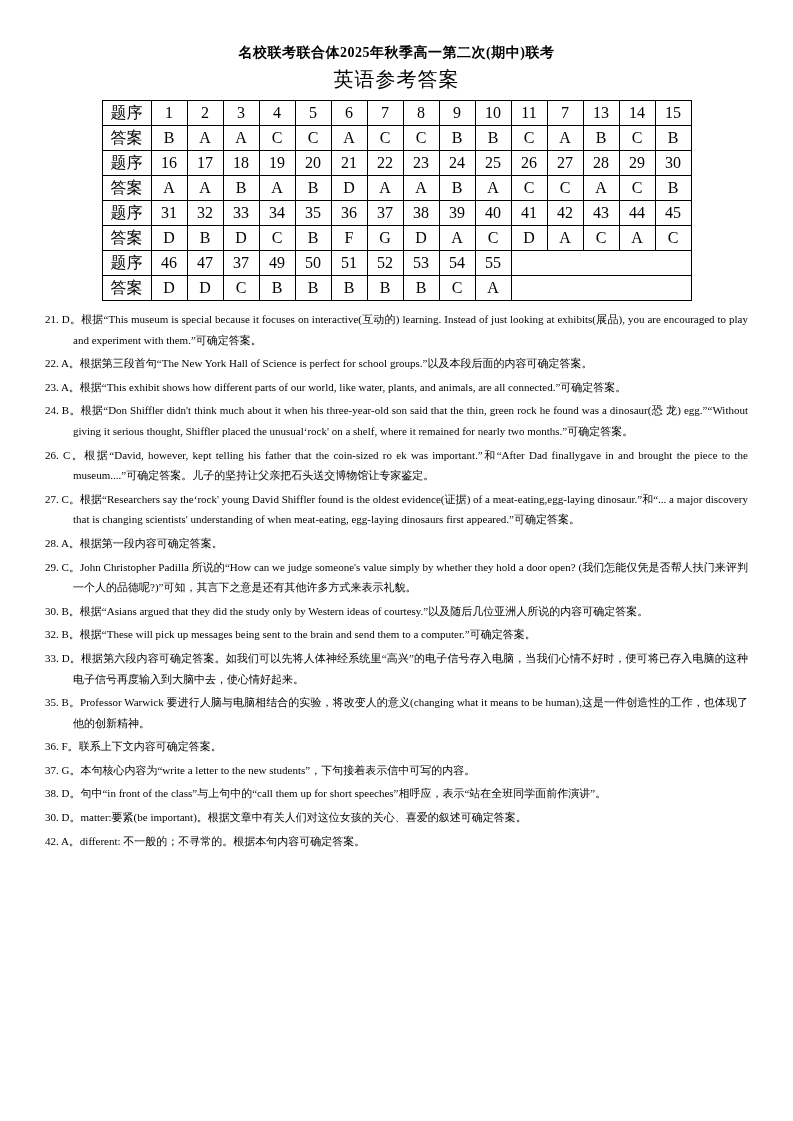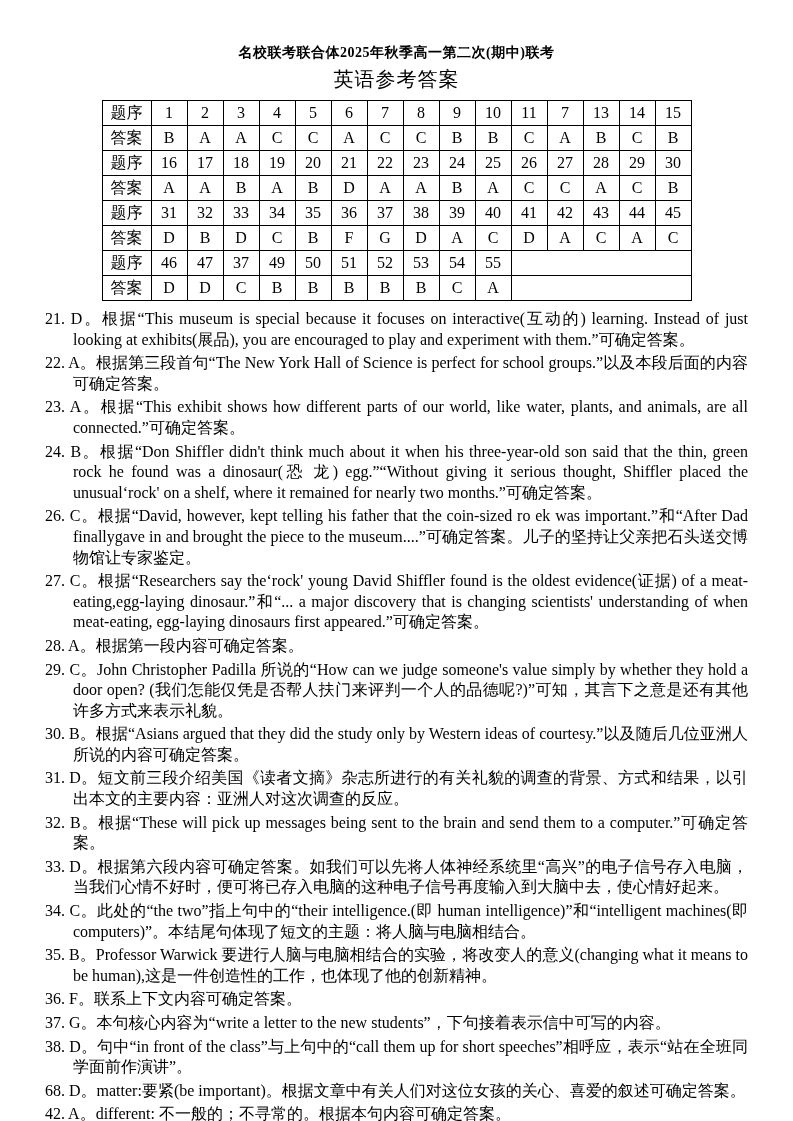--- a/index.html
+++ b/index.html
@@ -49,21 +49,21 @@
   td.num-cell, td.ans-cell {
     width: 31px;
   }
   td.empty-cell {
     border: 1.6px solid #000000;
   }
   .explanations {
     margin-top: 4px;
   }
   .expl {
-    font-size: 16px;
+    font-size: 11px;
     line-height: 20.6px;
     margin: 0 0 3px 0;
     padding-left: 28px;
     text-indent: -28px;
     text-align: justify;
   }
 </style>
 </head>
 <body>
 
@@ -215,24 +215,22 @@
   <section class="explanations">
       <p class="expl"><span>21. D。</span><span>根据“This museum is special because it focuses on interactive(互动的) learning. Instead of just looking at exhibits(展品), you are encouraged to play and experiment with them.”可确定答案。</span></p>
       <p class="expl"><span>22. A。</span><span>根据第三段首句“The New York Hall of Science is perfect for school groups.”以及本段后面的内容可确定答案。</span></p>
       <p class="expl"><span>23. A。</span><span>根据“This exhibit shows how different parts of our world, like water, plants, and animals, are all connected.”可确定答案。</span></p>
       <p class="expl"><span>24. B。</span><span>根据“Don Shiffler didn't think much about it when his three-year-old son said that the thin, green rock he found was a dinosaur(恐 龙) egg.”“Without giving it serious thought, Shiffler placed the unusual‘rock' on a shelf, where it remained for nearly two months.”可确定答案。</span></p>
       <p class="expl"><span>26. C。</span><span>根据“David, however, kept telling his father that the coin-sized ro ek was important.”和“After Dad finallygave in and brought the piece to the museum....”可确定答案。儿子的坚持让父亲把石头送交博物馆让专家鉴定。</span></p>
       <p class="expl"><span>27. C。</span><span>根据“Researchers say the‘rock' young David Shiffler found is the oldest evidence(证据) of a meat-eating,egg-laying dinosaur.”和“... a major discovery that is changing scientists' understanding of when meat-eating, egg-laying dinosaurs first appeared.”可确定答案。</span></p>
       <p class="expl"><span>28. A。</span><span>根据第一段内容可确定答案。</span></p>
       <p class="expl"><span>29. C。</span><span>John Christopher Padilla 所说的“How can we judge someone's value simply by whether they hold a door open? (我们怎能仅凭是否帮人扶门来评判一个人的品德呢?)”可知，其言下之意是还有其他许多方式来表示礼貌。</span></p>
       <p class="expl"><span>30. B。</span><span>根据“Asians argued that they did the study only by Western ideas of courtesy.”以及随后几位亚洲人所说的内容可确定答案。</span></p>
-      <p class="expl"><span>31. D。</span><span>短文前三段介绍美国《读者文摘》杂志所进行的有关礼貌的调查的背景、方式和结果，以引出本文的主要内容：亚洲人对这次调查的反应。</span></p>
       <p class="expl"><span>32. B。</span><span>根据“These will pick up messages being sent to the brain and send them to a computer.”可确定答案。</span></p>
       <p class="expl"><span>33. D。</span><span>根据第六段内容可确定答案。如我们可以先将人体神经系统里“高兴”的电子信号存入电脑，当我们心情不好时，便可将已存入电脑的这种电子信号再度输入到大脑中去，使心情好起来。</span></p>
-      <p class="expl"><span>34. C。</span><span>此处的“the two”指上句中的“their intelligence.(即 human intelligence)”和“intelligent machines(即 computers)”。本结尾句体现了短文的主题：将人脑与电脑相结合。</span></p>
       <p class="expl"><span>35. B。</span><span>Professor Warwick 要进行人脑与电脑相结合的实验，将改变人的意义(changing what it means to be human),这是一件创造性的工作，也体现了他的创新精神。</span></p>
       <p class="expl"><span>36. F。</span><span>联系上下文内容可确定答案。</span></p>
       <p class="expl"><span>37. G。</span><span>本句核心内容为“write a letter to the new students”，下句接着表示信中可写的内容。</span></p>
       <p class="expl"><span>38. D。</span><span>句中“in front of the class”与上句中的“call them up for short speeches”相呼应，表示“站在全班同学面前作演讲”。</span></p>
-      <p class="expl"><span>68. D。</span><span>matter:要紧(be important)。根据文章中有关人们对这位女孩的关心、喜爱的叙述可确定答案。</span></p>
+      <p class="expl"><span>30. D。</span><span>matter:要紧(be important)。根据文章中有关人们对这位女孩的关心、喜爱的叙述可确定答案。</span></p>
       <p class="expl"><span>42. A。</span><span>different: 不一般的；不寻常的。根据本句内容可确定答案。</span></p>
     </section>
 </div>
 
 </body></html>

